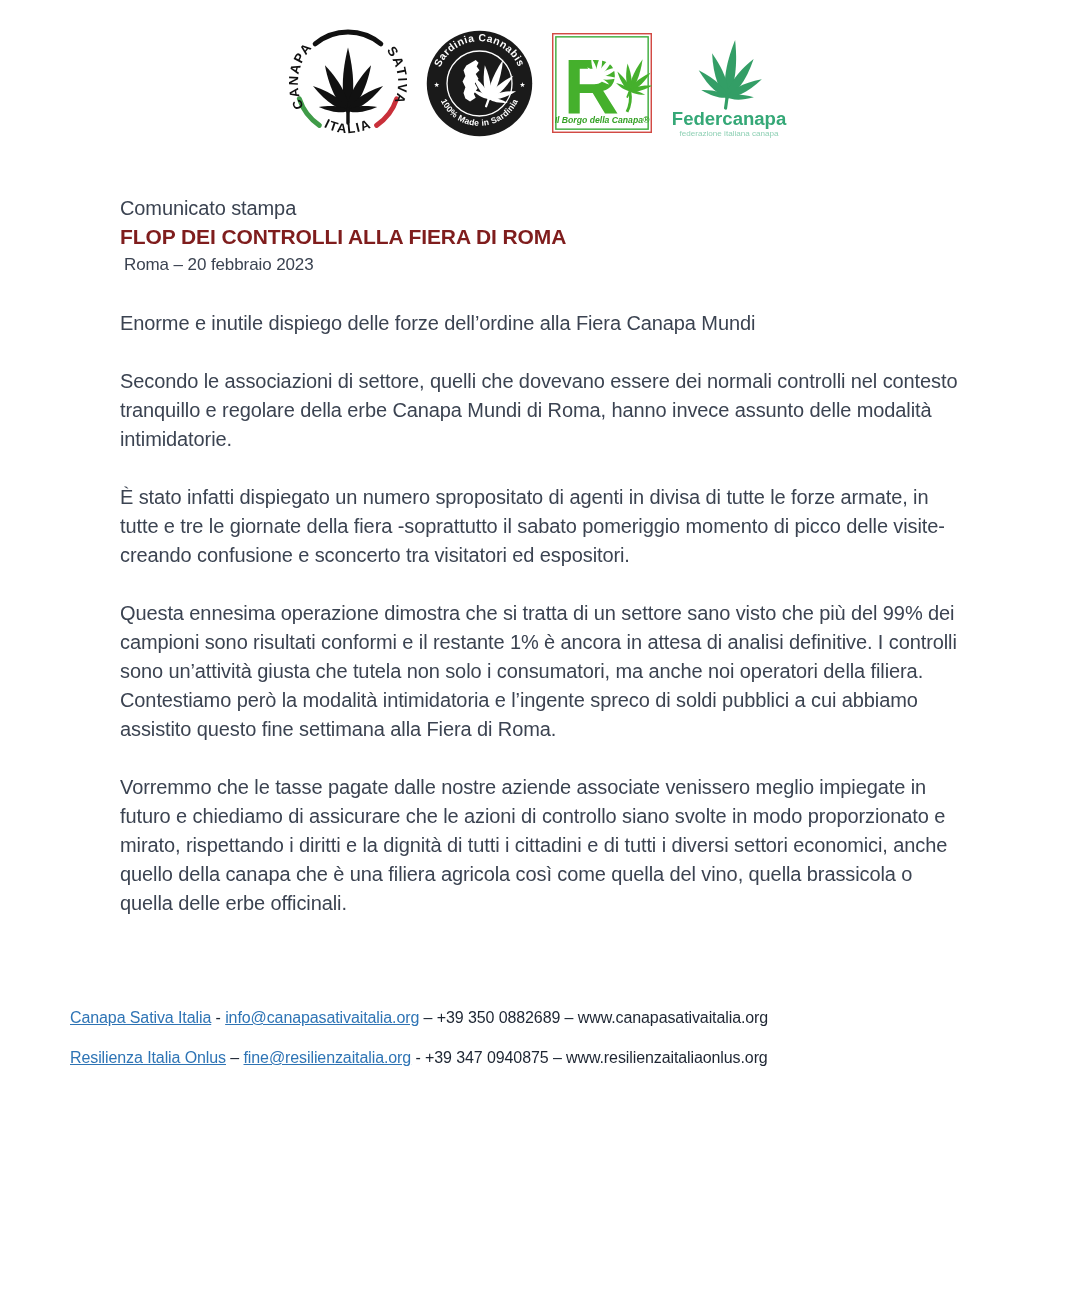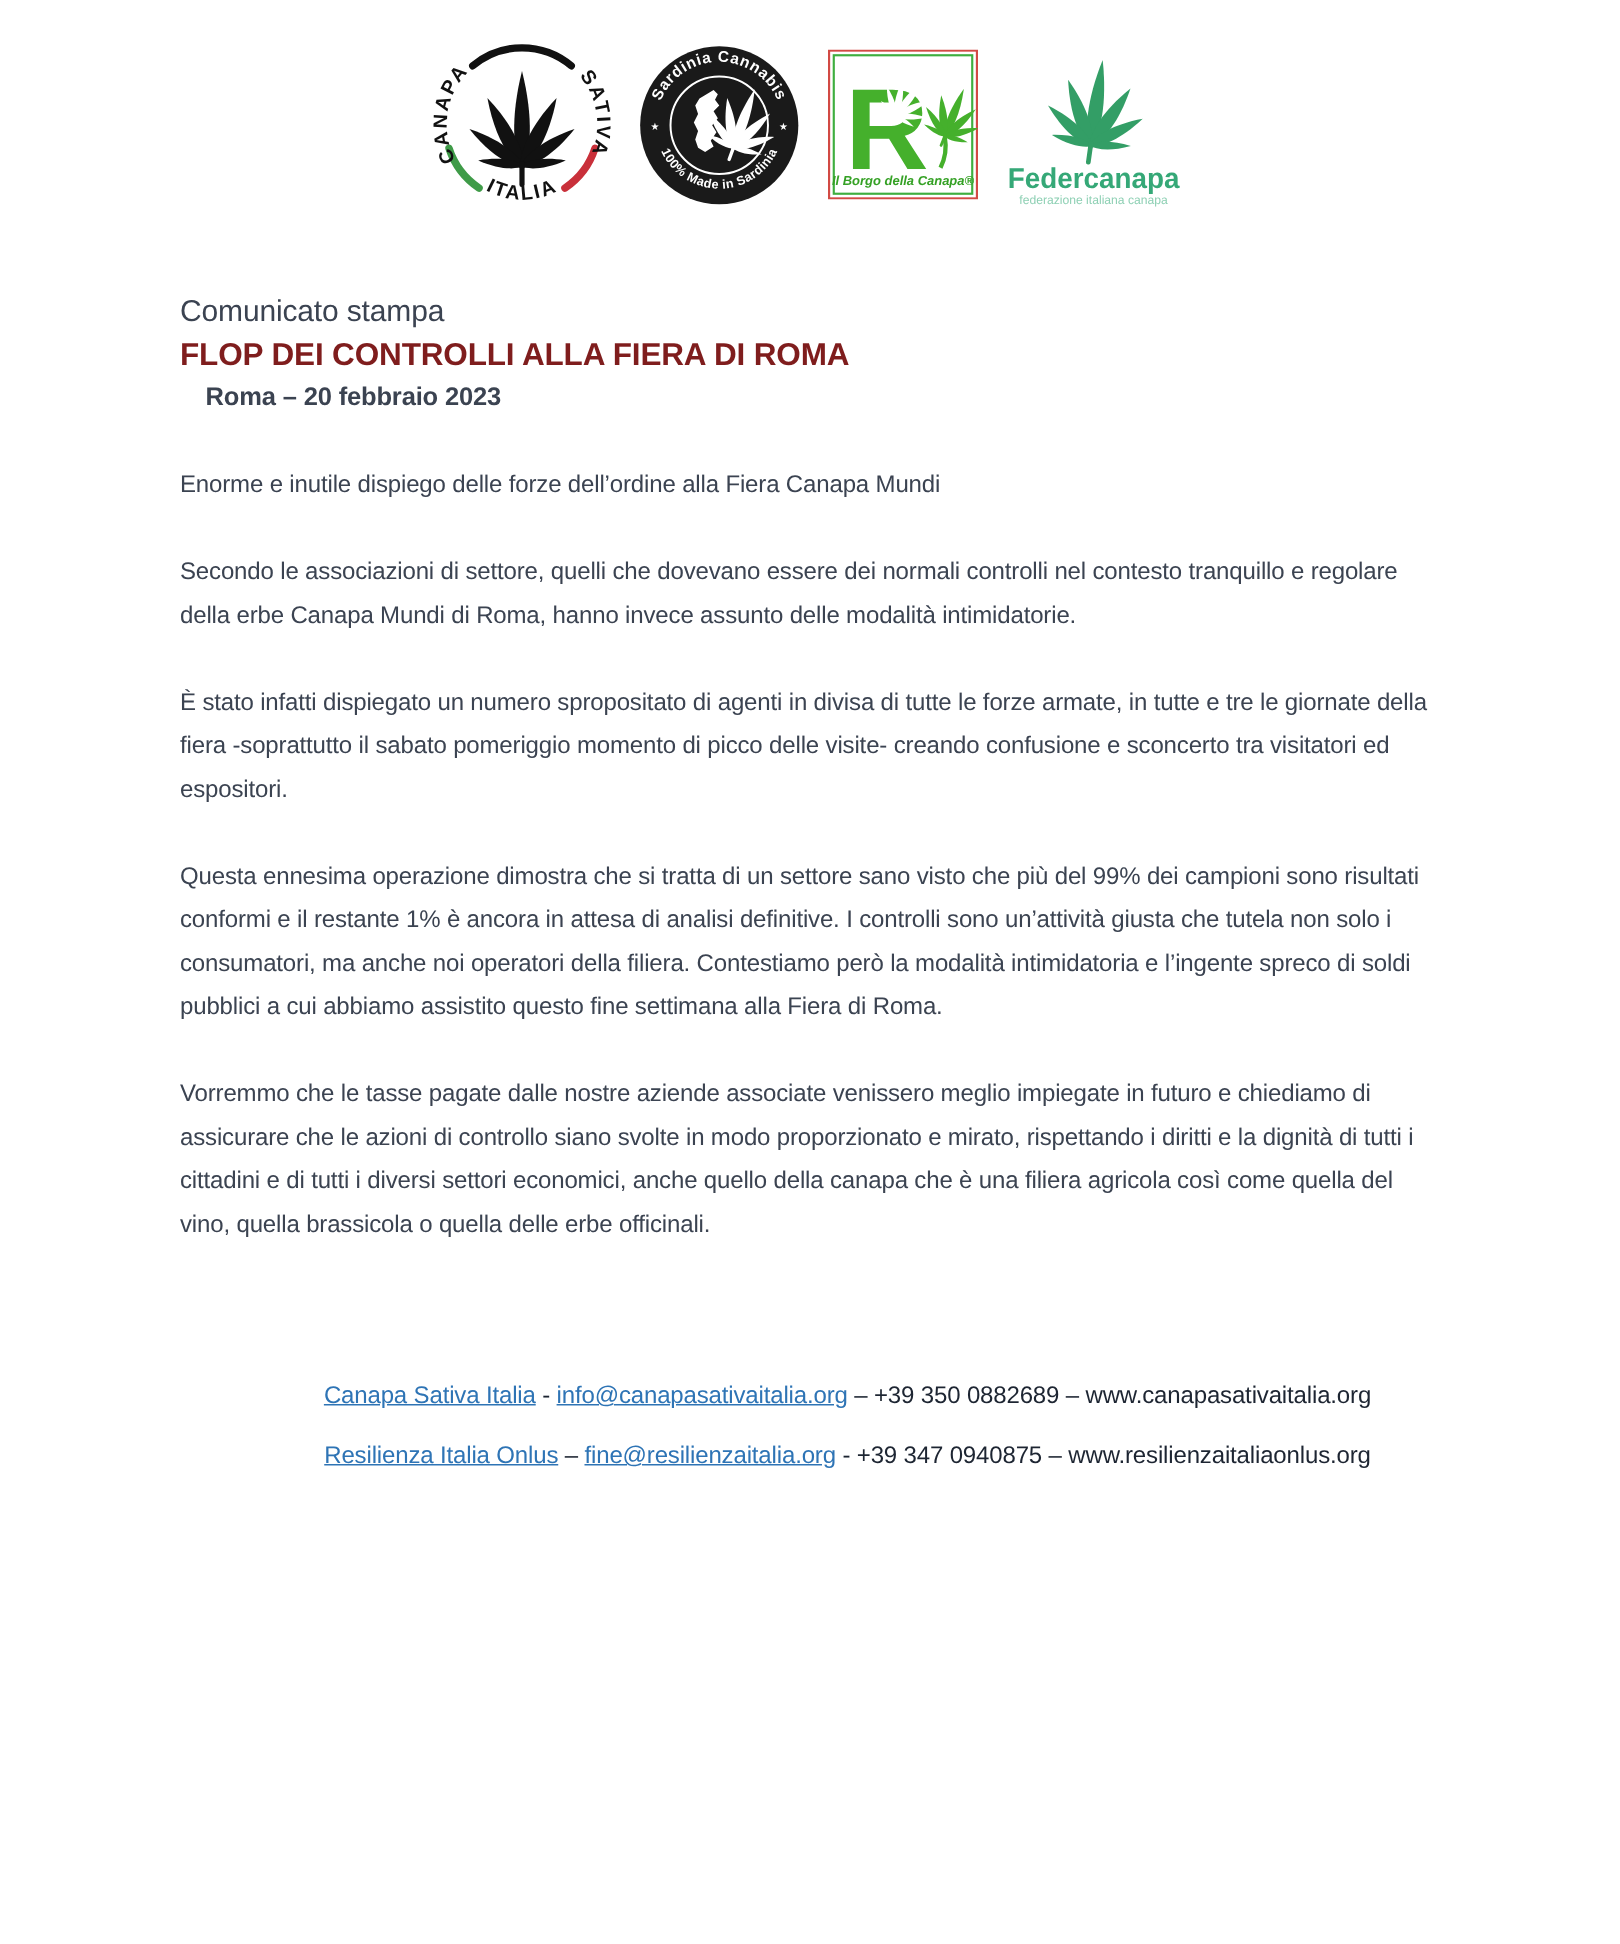--- a/index.html
+++ b/index.html
@@ -37,38 +37,36 @@
     line-height: 26px;
   }
   .title {
     margin: 2px 0 0 0;
     font-size: 21px;
     font-weight: bold;
     line-height: 27px;
     color: #7f1d1d;
   }
   .dateline {
-    margin: 4px 0 0 17px;
+    margin: 4px 0 0 4px;
     font-size: 17px;
     line-height: 22px;
-    font-weight: bold;
   }
   .para {
     margin: 29px 0 0 0;
-    font-size: 16px;
+    font-size: 20px;
     line-height: 29px;
   }
   .para.lead { margin-top: 33px; }
 
   
   .contacts {
     margin-top: 80px;
     padding-left: 70px;
     padding-right: 20px;
-    text-align: center;
     color: #1d2532;
   }
   .contact-line {
     margin: 0;
     font-size: 16px;
     line-height: 40px;
     letter-spacing: -0.1px;
   }
   .contact-line.shifted { text-indent: 165px; }
   .contact-line a {

